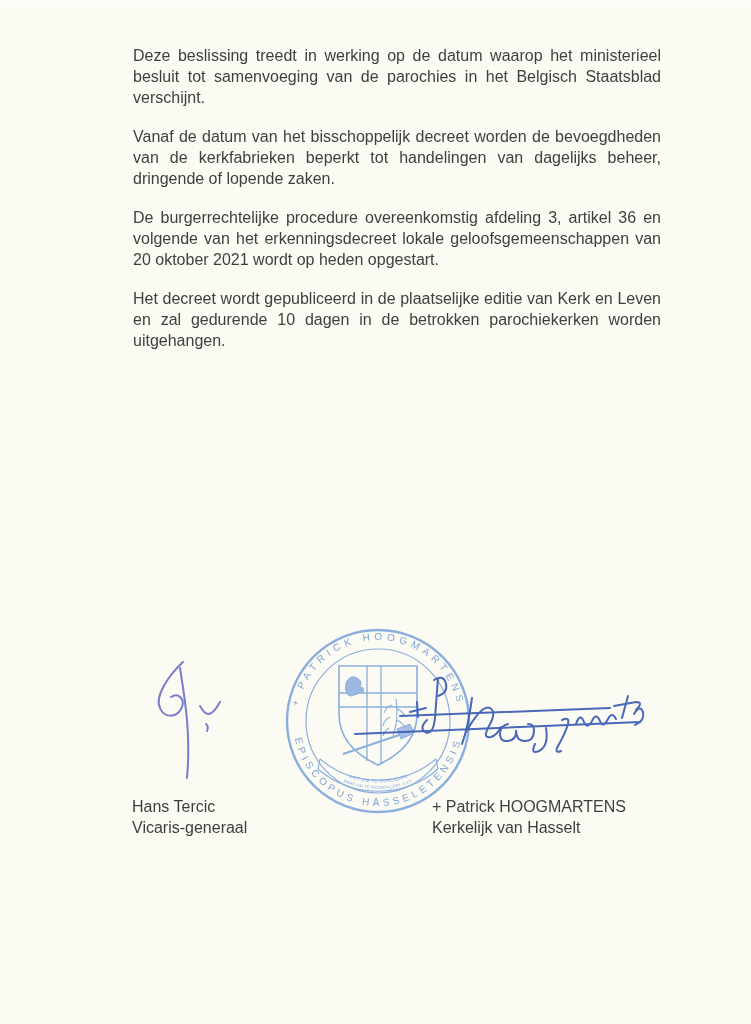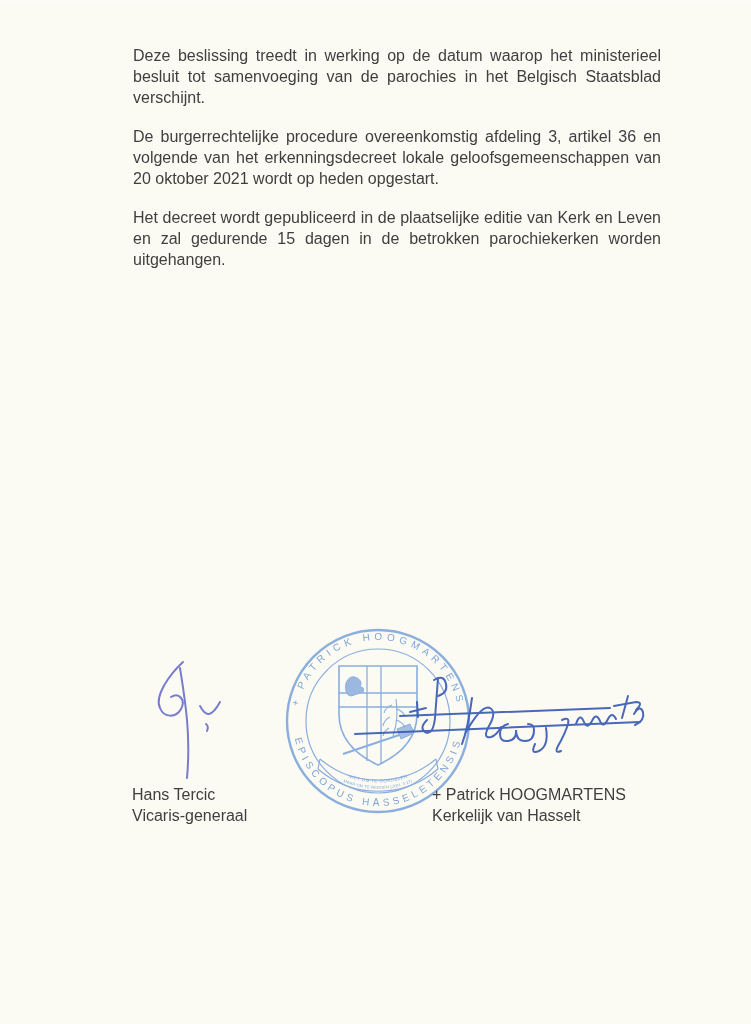--- a/index.html
+++ b/index.html
@@ -28,39 +28,40 @@
   .body-text p {
     margin:0 0 18px 0;
     text-align:justify;
   }
   .dateline { text-align:left; }
   .sig-area { position:absolute; left:0; top:0; width:751px; height:1024px; pointer-events:none; }
   .seal { position:absolute; left:283px; top:626px; width:190px; height:190px; opacity:0.88; }
   .sig-left { position:absolute; left:138px; top:648px; width:110px; height:135px; opacity:0.9; }
   .sig-right { position:absolute; left:350px; top:662px; width:310px; height:100px; opacity:0.92; }
   .names { position:absolute; top:780px; left:0; width:751px; font-size:16px; line-height:21px; }
-  .name-block { position:absolute; top:4px; }
+  .name-block { position:absolute; top:16px; }
   .name-block.left { left:132px; }
   .name-block.right { left:432px; }
   .seal-rim-text { fill:#6f9ad2; font-family:"Liberation Sans", sans-serif; font-size:10px; letter-spacing:4.4px; }
   .seal-rim-text.bottom { letter-spacing:3.8px; }
   .seal-motto { fill:#6f9ad2; font-family:"Liberation Sans", sans-serif; font-size:4.4px; letter-spacing:0.5px; }
   .seal-motto.line2 { font-size:4px; letter-spacing:0.2px; }
 </style>
 </head>
 <body>
 
 <div class="page">
   <div class="scan-edge-top"></div>
   <div class="scan-edge-right"></div>
 
   <div class="body-text">
     <p>Deze beslissing treedt in werking op de datum waarop het ministerieel besluit tot samenvoeging van de parochies in het Belgisch Staatsblad verschijnt.</p>
+    <p>Vanaf de datum van het bisschoppelijk decreet worden de bevoegdheden van de kerkfabrieken beperkt tot handelingen van dagelijks beheer, dringende of lopende zaken.</p>
     <p>De burgerrechtelijke procedure overeenkomstig afdeling 3, artikel 36 en volgende van het erkenningsdecreet lokale geloofsgemeenschappen van 20 oktober 2021 wordt op heden opgestart.</p>
-    <p>Het decreet wordt gepubliceerd in de plaatselijke editie van Kerk en Leven en zal gedurende 15 dagen in de betrokken parochiekerken worden uitgehangen.</p>
+    <p>Het decreet wordt gepubliceerd in de plaatselijke editie van Kerk en Leven en zal gedurende 10 dagen in de betrokken parochiekerken worden uitgehangen.</p>
   </div>
 
   <div class="sig-area">
 
     <svg class="seal" viewBox="0 0 190 190">
       <defs>
         <path id="arcTop" d="M 14 95 A 81 81 0 0 1 176 95"></path>
         <path id="arcBottom" d="M 10 95 A 85 85 0 0 0 180 95"></path>
         <path id="arcMotto1" d="M 45 141 A 88 88 0 0 0 145 141"></path>
         <path id="arcMotto2" d="M 47 149 A 90 90 0 0 0 143 149"></path>

